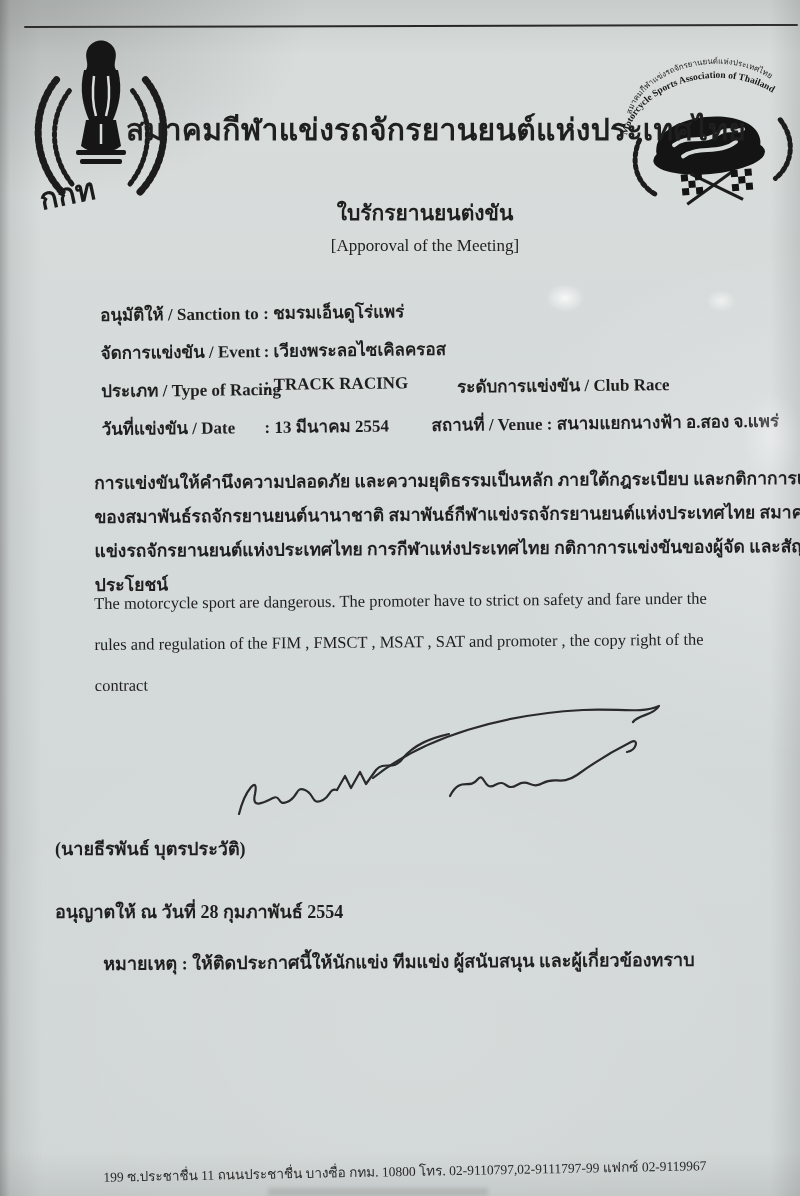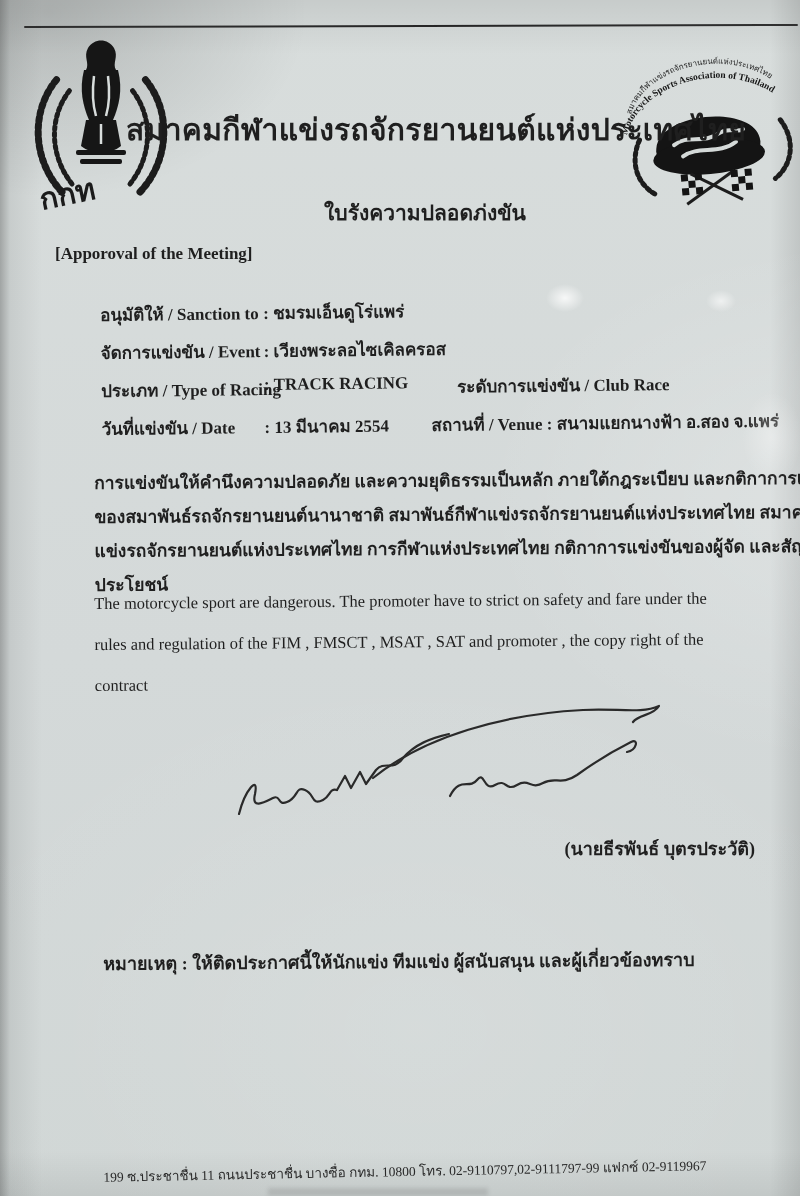--- a/index.html
+++ b/index.html
@@ -16,37 +16,37 @@
       linear-gradient(0deg, rgba(0,0,0,0.07), rgba(0,0,0,0) 45px),
       linear-gradient(180deg,#d8dddc 0%,#d4d9d9 55%,#d0d6d5 100%);
   }
   .abs{position:absolute;}
   .topline{position:absolute;top:25px;left:24px;width:774px;height:2px;
     background:linear-gradient(90deg,#2e2e2e 0%,#262626 55%,#303030 100%);
     border-radius:2px;transform:rotate(-0.15deg);}
   .org-title{left:126px;top:106px;width:548px;font-size:30px;font-weight:bold;
     text-align:center;letter-spacing:0.3px;white-space:nowrap;}
   .doc-title-th{left:55px;top:196px;width:740px;font-size:21px;font-weight:bold;text-align:center;}
-  .doc-title-en{left:55px;top:236px;width:740px;font-size:17px;font-weight:bold;margin-top:8px;}
+  .doc-title-en{left:55px;top:236px;width:740px;font-size:17px;font-weight:normal;text-align:center;}
   .ref-no{left:55px;top:264px;width:740px;font-size:17px;font-weight:bold;
     letter-spacing:0.8px;text-align:center;}
   .fields{left:100px;top:301px;width:680px;font-size:17px;font-weight:bold;
     transform:rotate(-0.7deg);transform-origin:0 0;}
   .frow{position:relative;height:38px;}
   .fl{position:absolute;left:0;white-space:nowrap;}
   .fv{position:absolute;left:163px;white-space:nowrap;}
   .fl2-a{position:absolute;left:356px;white-space:nowrap;}
   .fl2-b{position:absolute;left:330px;white-space:nowrap;}
   .para-th{left:94px;top:469px;width:690px;font-size:17.5px;font-weight:bold;
     transform:rotate(-0.4deg);transform-origin:0 0;}
   .para-th div{height:34px;white-space:nowrap;}
   .para-en{left:94px;top:594px;width:690px;font-size:16.5px;
     transform:rotate(-0.5deg);transform-origin:0 0;}
   .para-en div{height:41px;white-space:nowrap;}
-  .sigblock{left:55px;top:0;width:700px;text-align:right;font-size:18px;
+  .sigblock{left:55px;top:0;width:700px;text-align:left;font-size:18px;
     font-weight:bold;white-space:nowrap;}
   .note{left:103px;top:949px;font-size:18px;font-weight:bold;white-space:nowrap;
     transform:rotate(-0.4deg);transform-origin:0 0;}
   .footer{left:50px;top:1160px;width:710px;text-align:center;font-size:13.5px;
     color:#2a2a2a;white-space:nowrap;transform:rotate(-1.1deg);transform-origin:50% 50%;}
   .smudge{position:absolute;border-radius:50%;}
   .s1{left:546px;top:284px;width:38px;height:28px;
     background:radial-gradient(closest-side,rgba(255,255,255,0.8),transparent);}
   .s2{left:706px;top:290px;width:30px;height:22px;
     background:radial-gradient(closest-side,rgba(255,255,255,0.6),transparent);}
@@ -126,21 +126,21 @@
             <rect x="122" y="140" width="7" height="7"></rect>
           <rect x="115" y="147" width="7" height="7"></rect>
             <rect x="108" y="154" width="7" height="7"></rect>
           <rect x="122" y="154" width="7" height="7"></rect>
         </g>
       </g>
     </svg>
   </div>
 
   <div class="abs org-title">สมาคมกีฬาแข่งรถจักรยานยนต์แห่งประเทศไทย</div>
-  <div class="abs doc-title-th">ใบรังความปลอดภ่งขัน</div>
+  <div class="abs doc-title-th">ใบรักรยานยนต่งขัน</div>
   <div class="abs doc-title-en">[Apporoval of the Meeting]</div>
 
   <div class="abs fields">
     <div class="frow">
       <span class="fl">อนุมัติให้ / Sanction to</span>
       <span class="fv">: ชมรมเอ็นดูโร่แพร่</span>
     </div>
     <div class="frow">
       <span class="fl">จัดการแข่งขัน / Event</span>
       <span class="fv">: เวียงพระลอไซเคิลครอส</span>
@@ -178,20 +178,21 @@
       <g fill="none" stroke="#2a2a2a" stroke-width="2.2" stroke-linecap="round" stroke-linejoin="round">
         <path d="M14,116 C20,92 34,76 30,96 C26,112 40,104 48,100 C56,96 52,108 62,104 C74,99 70,88 80,92 C90,96 86,108 98,102 C106,98 104,90 112,92"></path>
         <path d="M112,92 l8,-14 l6,12 l9,-16 l6,12 l10,-14 C160,62 168,74 178,60 C190,46 206,40 224,36"></path>
         <path d="M148,80 C200,38 280,16 358,12 C392,10 416,16 434,8 C428,18 414,16 408,24"></path>
         <path d="M225,98 C235,78 244,92 252,82 C260,72 258,94 270,87 C282,80 280,94 292,87 C304,80 306,92 318,85 C330,78 336,88 352,77 C370,64 390,52 406,44 C414,40 412,52 402,54"></path>
       </g>
     </svg>
   </div>
 
   <div class="abs sigblock" style="top:834px;">(นายธีรพันธ์ บุตรประวัติ)</div>
+  <div class="abs sigblock" style="top:897px;">อนุญาตให้ ณ วันที่ 28 กุมภาพันธ์ 2554</div>
 
   <div class="abs note">หมายเหตุ : ให้ติดประกาศนี้ให้นักแข่ง ทีมแข่ง ผู้สนับสนุน และผู้เกี่ยวข้องทราบ</div>
 
   <div class="abs footer">199 ซ.ประชาชื่น 11 ถนนประชาชื่น บางซื่อ กทม. 10800 โทร. 02-9110797,02-9111797-99 แฟกซ์ 02-9119967</div>
 
   <div class="smudge s1"></div>
   <div class="smudge s2"></div>
   <div class="smudge s3"></div>
   <div class="shadow-bottom"></div>
 

